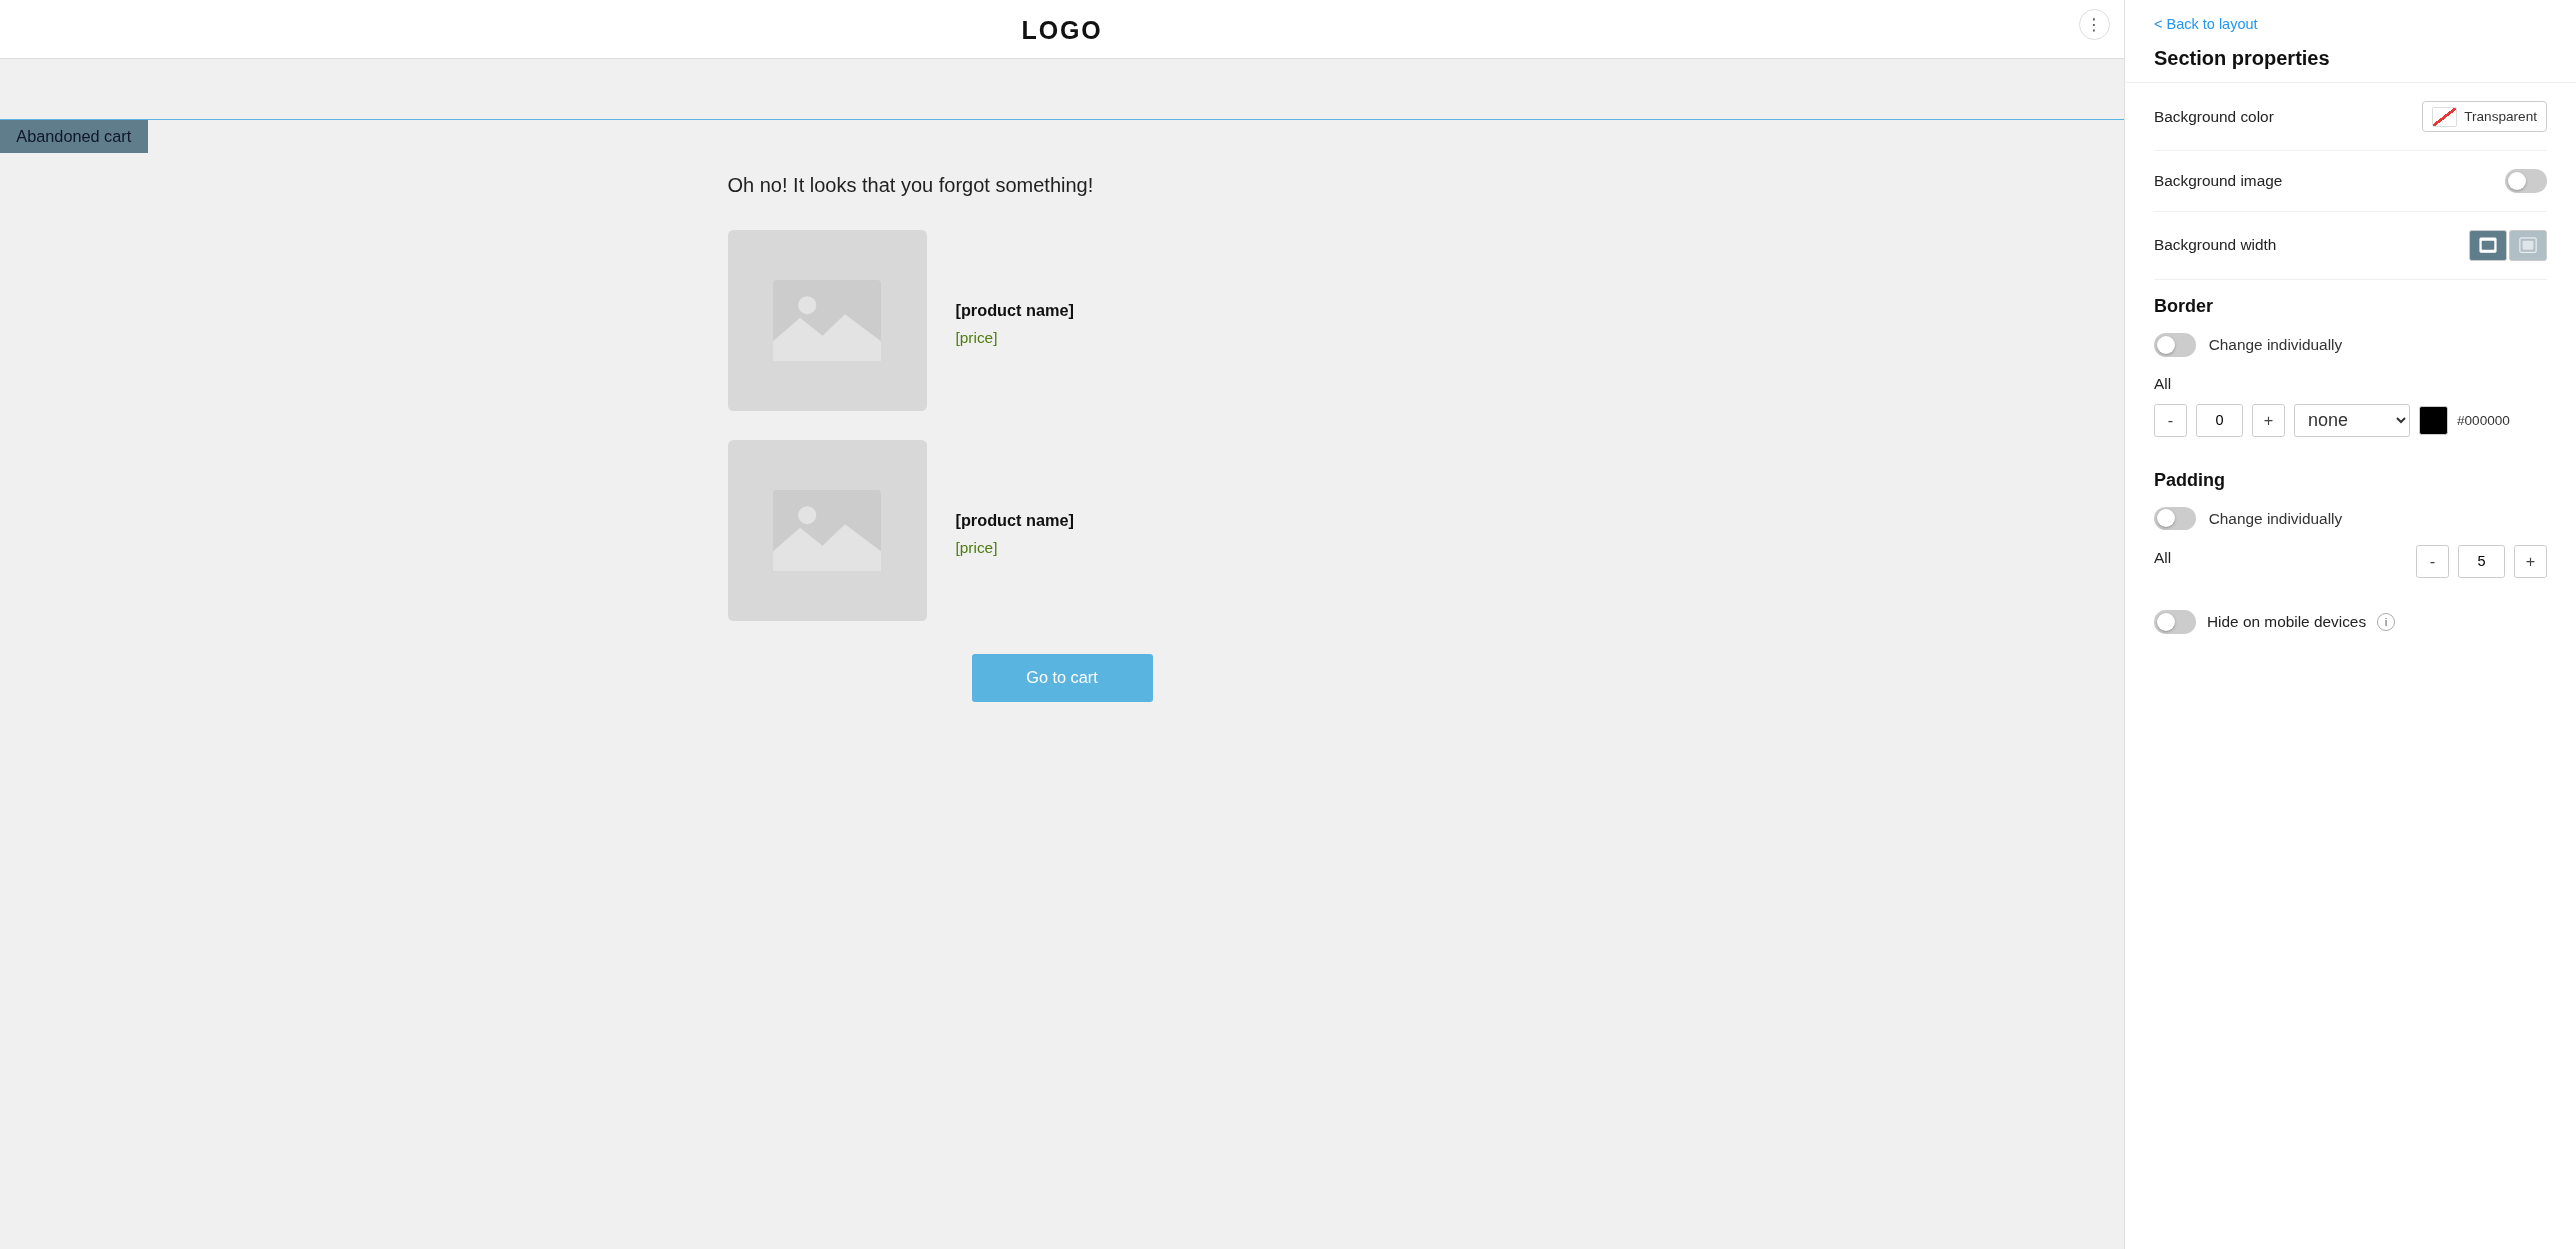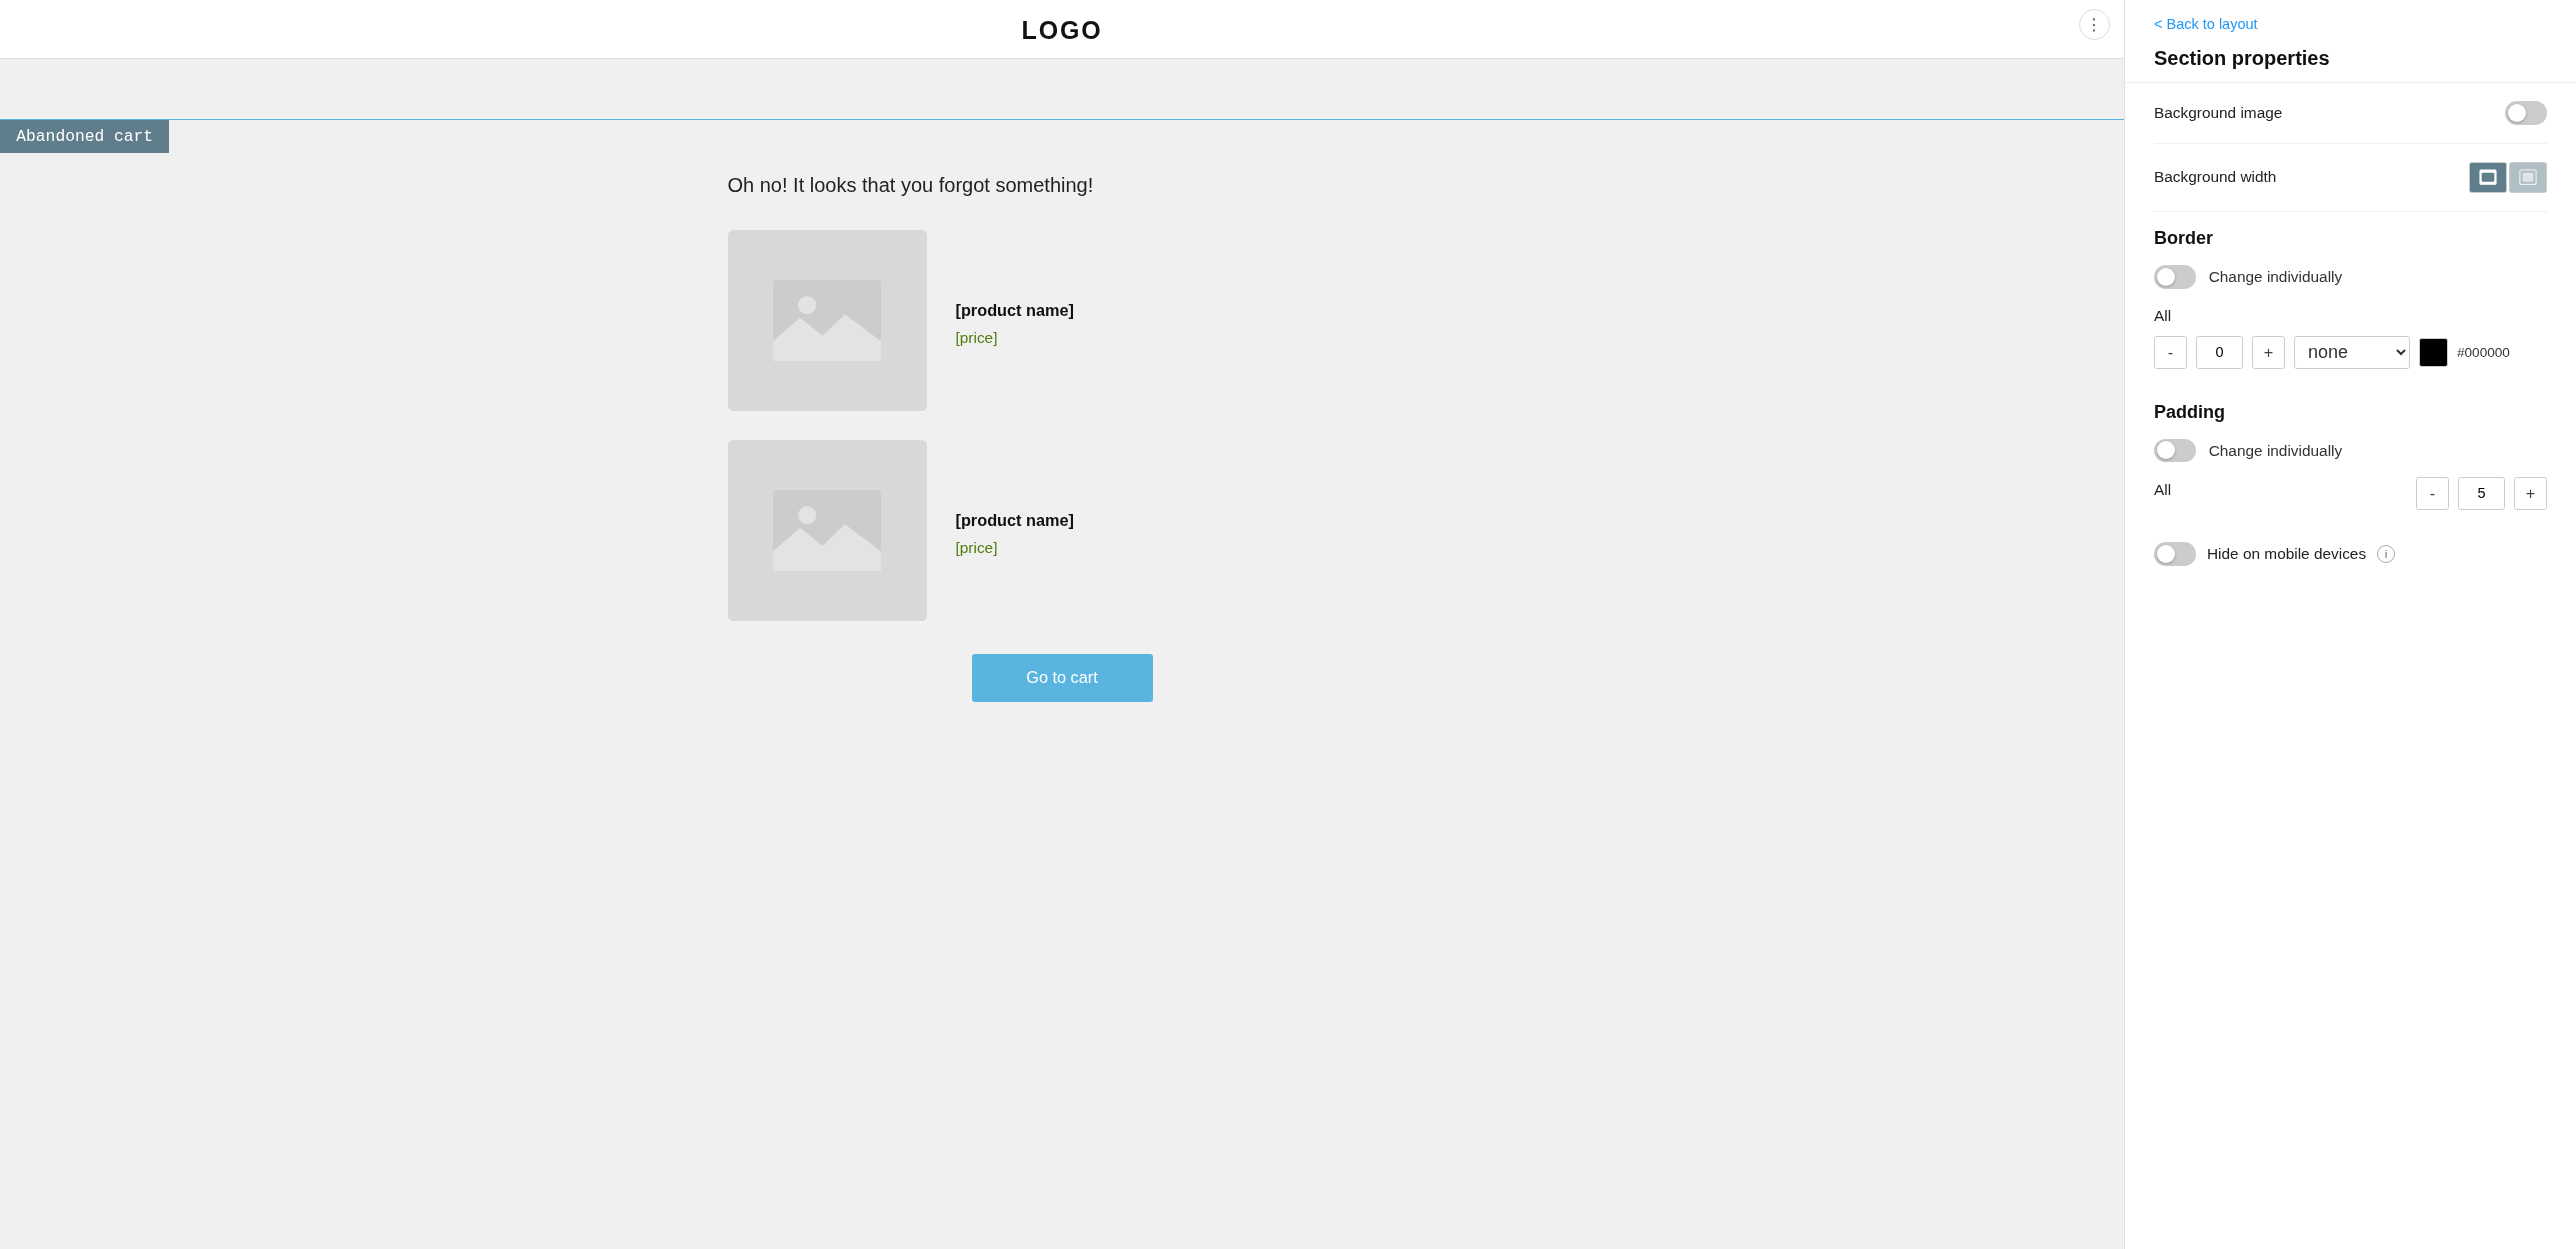--- a/index.html
+++ b/index.html
@@ -23,28 +23,27 @@
     .preview-header .logo-text {
       font-size: 25px;
       font-weight: 900;
       letter-spacing: 1.8px;
       color: #111;
     }
 
     .abandoned-cart-tab {
       display: inline-block;
       background: #607d8b;
-      color: #ffffff;
+      color: #0f172a;
       font-size: 16.3px;
       padding: 7.2px 16.3px;
       margin: 0;
       position: absolute;
       left: 0;
       top: 61px;
-      font-family: Liberation Mono, monospace;
     }
 
     .preview-content {
       padding: 54px 72px 54px;
       max-width: 813px;
       margin: 0 auto;
     }
 
     .preview-content .headline {
       font-size: 20px;
@@ -440,20 +439,29 @@
 </div>
 
 <div class="properties-panel">
   <div class="panel-header">
     <a class="back-to-layout">&lt; Back to layout</a>
     <div class="section-title">Section properties</div>
   </div>
 
   <div class="panel-body">
 
+    <div class="property-row">
+      <span class="property-label">Background color</span>
+      <div class="property-control">
+        <div class="color-swatch-transparent">
+          <div class="swatch-icon"></div>
+          <span>Transparent</span>
+        </div>
+      </div>
+    </div>
 
     <div class="property-row">
       <span class="property-label">Background image</span>
       <div class="property-control">
         <div class="toggle off"></div>
       </div>
     </div>
 
     <div class="property-row">
       <span class="property-label">Background width</span>

